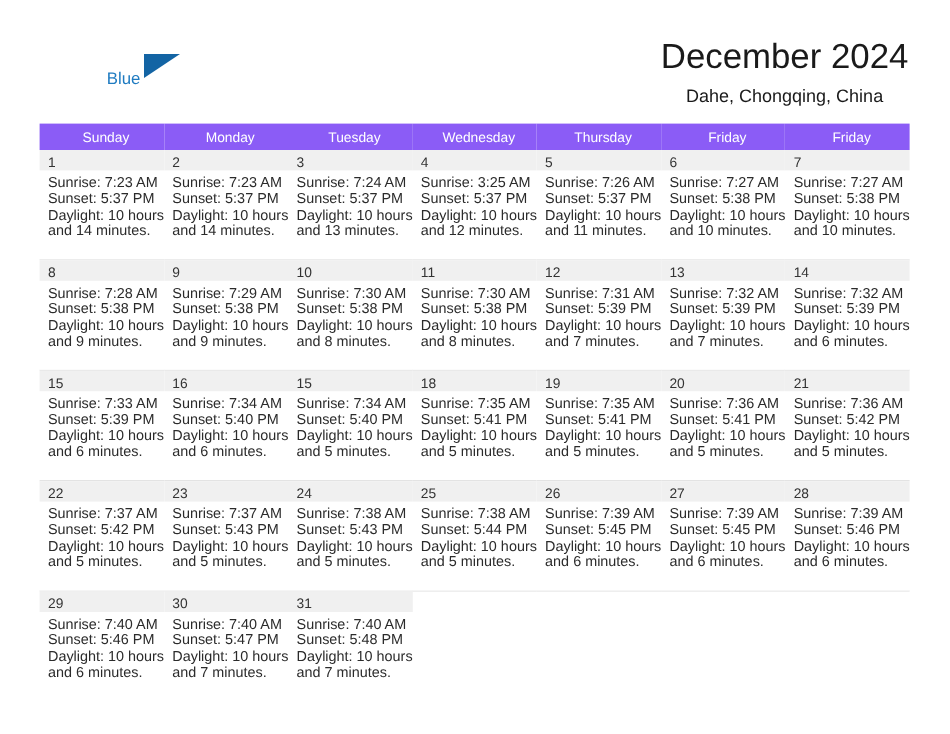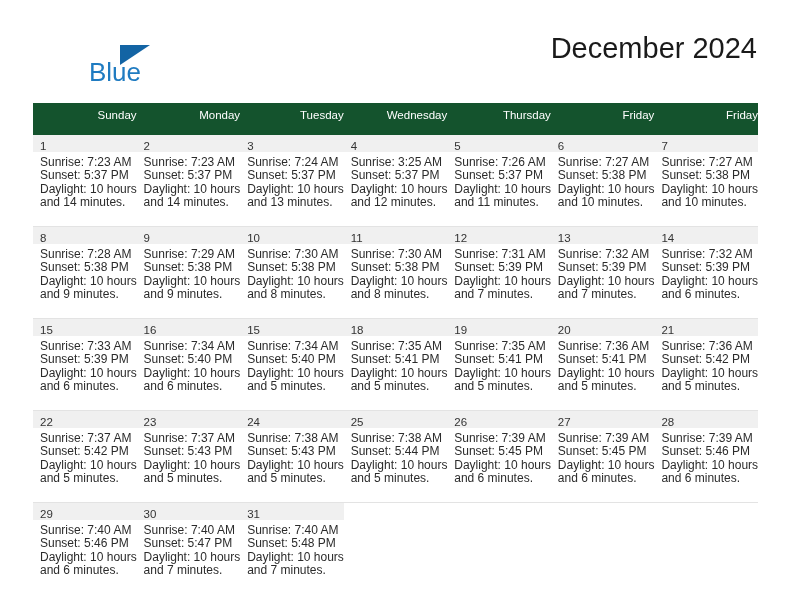--- a/index.html
+++ b/index.html
@@ -42,21 +42,21 @@
     top: 0;
     font-size: 22px;
     color: #231f20;
     letter-spacing: 0px;
     font-family: "Liberation Sans", sans-serif;
   }
   .logo-blue {
     position: absolute;
     left: 56px;
     top: 21px;
-    font-size: 26px;
+    font-size: 14px;
     color: #1f7bc1;
     font-family: "Liberation Sans", sans-serif;
   }
   .logo-mark {
     position: absolute;
     left: 87px;
     top: 9px;
     width: 0;
     height: 0;
     border-left: 30px solid #1364a4;
@@ -90,26 +90,26 @@
     left: 33px;
     top: 103px;
     width: 725px;
   }
   table.calendar {
     border-collapse: collapse;
     width: 725px;
     table-layout: fixed;
   }
   table.calendar th {
-    background: #14532d;
+    background: #8b5cf6;
     color: #ffffff;
     font-size: 11.5px;
     font-weight: normal;
-    text-align: right;
-    padding: 5px 0 14px 7px;
+    text-align: center;
+    padding: 5px 0 4px 7px;
     height: 13px;
     border: none;
   }
   table.calendar td {
     vertical-align: top;
     padding: 0;
     border: none;
     width: 103.57px;
   }
   .daycell {
@@ -154,20 +154,21 @@
 
   <div class="header">
 
     <div class="logo">
       <span class="logo-mark"></span>
       <span class="logo-blue">Blue</span>
     </div>
 
     <div class="title-block">
       <div class="cal-title">December 2024</div>
+      <div class="cal-subtitle">Dahe, Chongqing, China</div>
     </div>
 
   </div>
 
   <div class="cal-wrap">
     <table class="calendar">
       <thead>
         <tr>
           <th>Sunday</th>
           <th>Monday</th>

